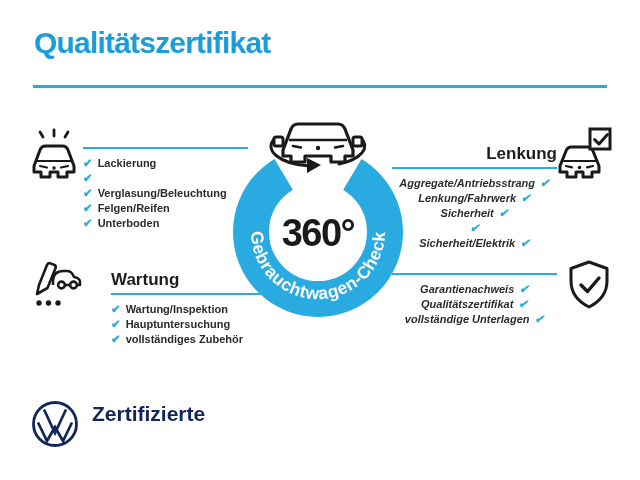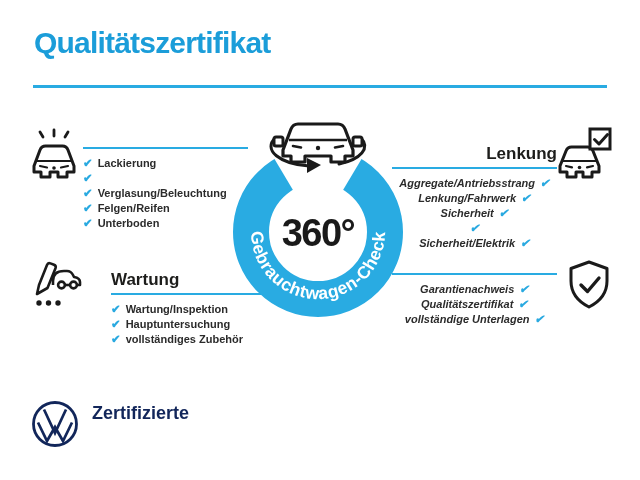--- a/index.html
+++ b/index.html
@@ -38,21 +38,21 @@
   #icon-garantie{left:566px;top:259px;}
   #emblem{position:absolute;left:225px;top:104px;}
   .ring-stroke{stroke:var(--ring);}
   .dark-stroke{stroke:var(--icon);}
   .ring-text{fill:#ffffff;font-weight:700;font-size:17.5px;letter-spacing:0.5px;
     font-family:"Liberation Sans",sans-serif;}
   .deg-text{fill:#1a1a1a;font-weight:700;font-size:38px;letter-spacing:-1.5px;
     font-family:"Liberation Sans",sans-serif;}
   #footer-logo{position:absolute;left:30px;top:399px;}
   .footer-text{
-    position:absolute;left:92px;top:403px;font-size:18px;font-weight:700;
+    position:absolute;left:92px;top:403px;font-size:21px;font-weight:700;
     color:var(--navy);line-height:21px;
   }
 </style>
 </head>
 <body>
 
 <div class="frame">
 
   <div class="title">Qualitätszertifikat</div>
   <div class="divider"></div>

